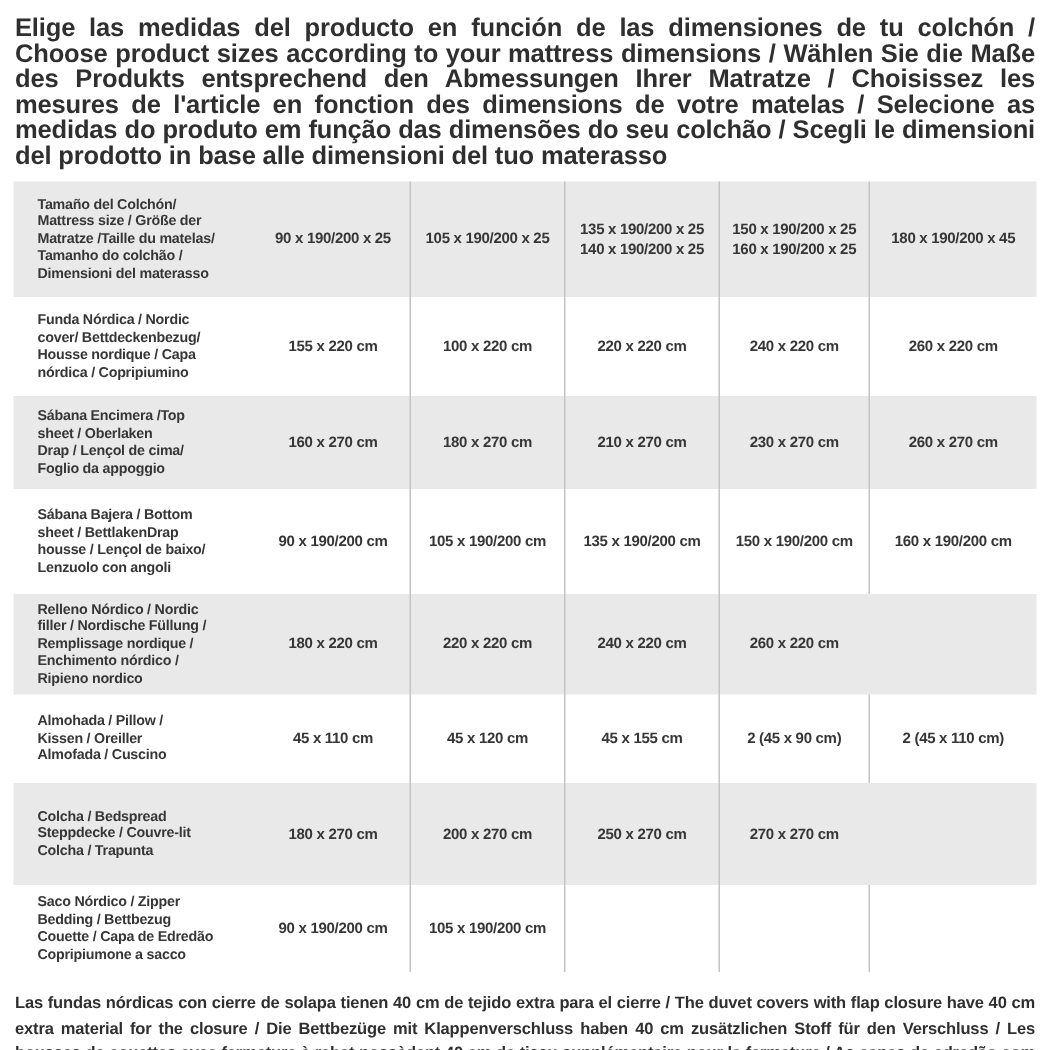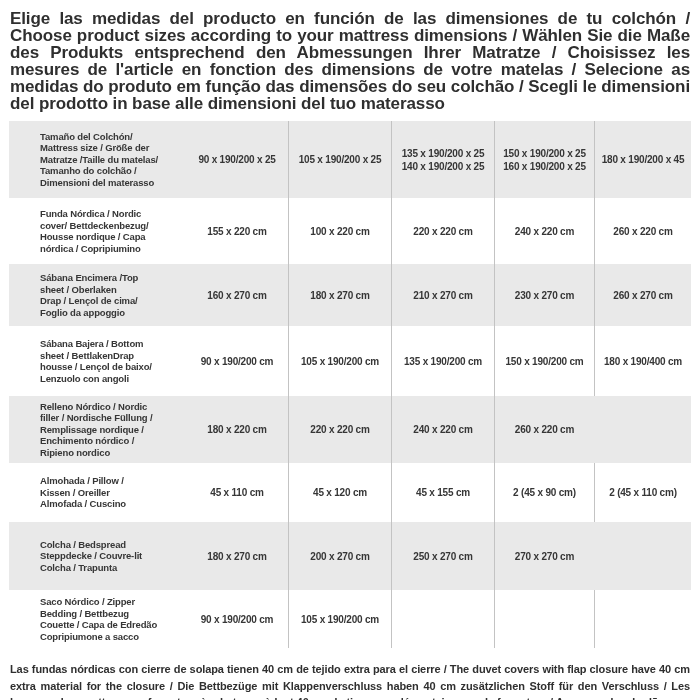--- a/index.html
+++ b/index.html
@@ -22,21 +22,20 @@
     color: #2f2f2f;
   }
 
   .size-table {
     margin: 9px 9px 0 9px;
     width: 682px;
   }
   .t-row {
     display: grid;
     grid-template-columns: 162px 102px 103px 103px 100px 1fr;
-    padding-left: 15px;
   }
   .t-row.stripe { background: #e9e9e9; }
   .cell {
     display: flex;
     align-items: center;
     white-space: pre-line;
     font-weight: bold;
   }
   .label-cell {
     justify-content: flex-start;
@@ -115,21 +114,21 @@
 
     <div class="t-row" style="height:70px">
       <div class="cell label-cell">Sábana Bajera / Bottom
 sheet / BettlakenDrap
 housse / Lençol de baixo/
 Lenzuolo con angoli</div>
       <div class="cell data-cell">90 x 190/200 cm</div>
       <div class="cell data-cell">105 x 190/200 cm</div>
       <div class="cell data-cell">135 x 190/200 cm</div>
       <div class="cell data-cell">150 x 190/200 cm</div>
-      <div class="cell data-cell">180 x 190/400 cm</div>
+      <div class="cell data-cell">160 x 190/200 cm</div>
     </div>
 
     <div class="t-row stripe" style="height:67px">
       <div class="cell label-cell">Relleno Nórdico / Nordic
 filler / Nordische Füllung /
 Remplissage nordique /
 Enchimento nórdico /
 Ripieno nordico</div>
       <div class="cell data-cell">180 x 220 cm</div>
       <div class="cell data-cell">220 x 220 cm</div>

